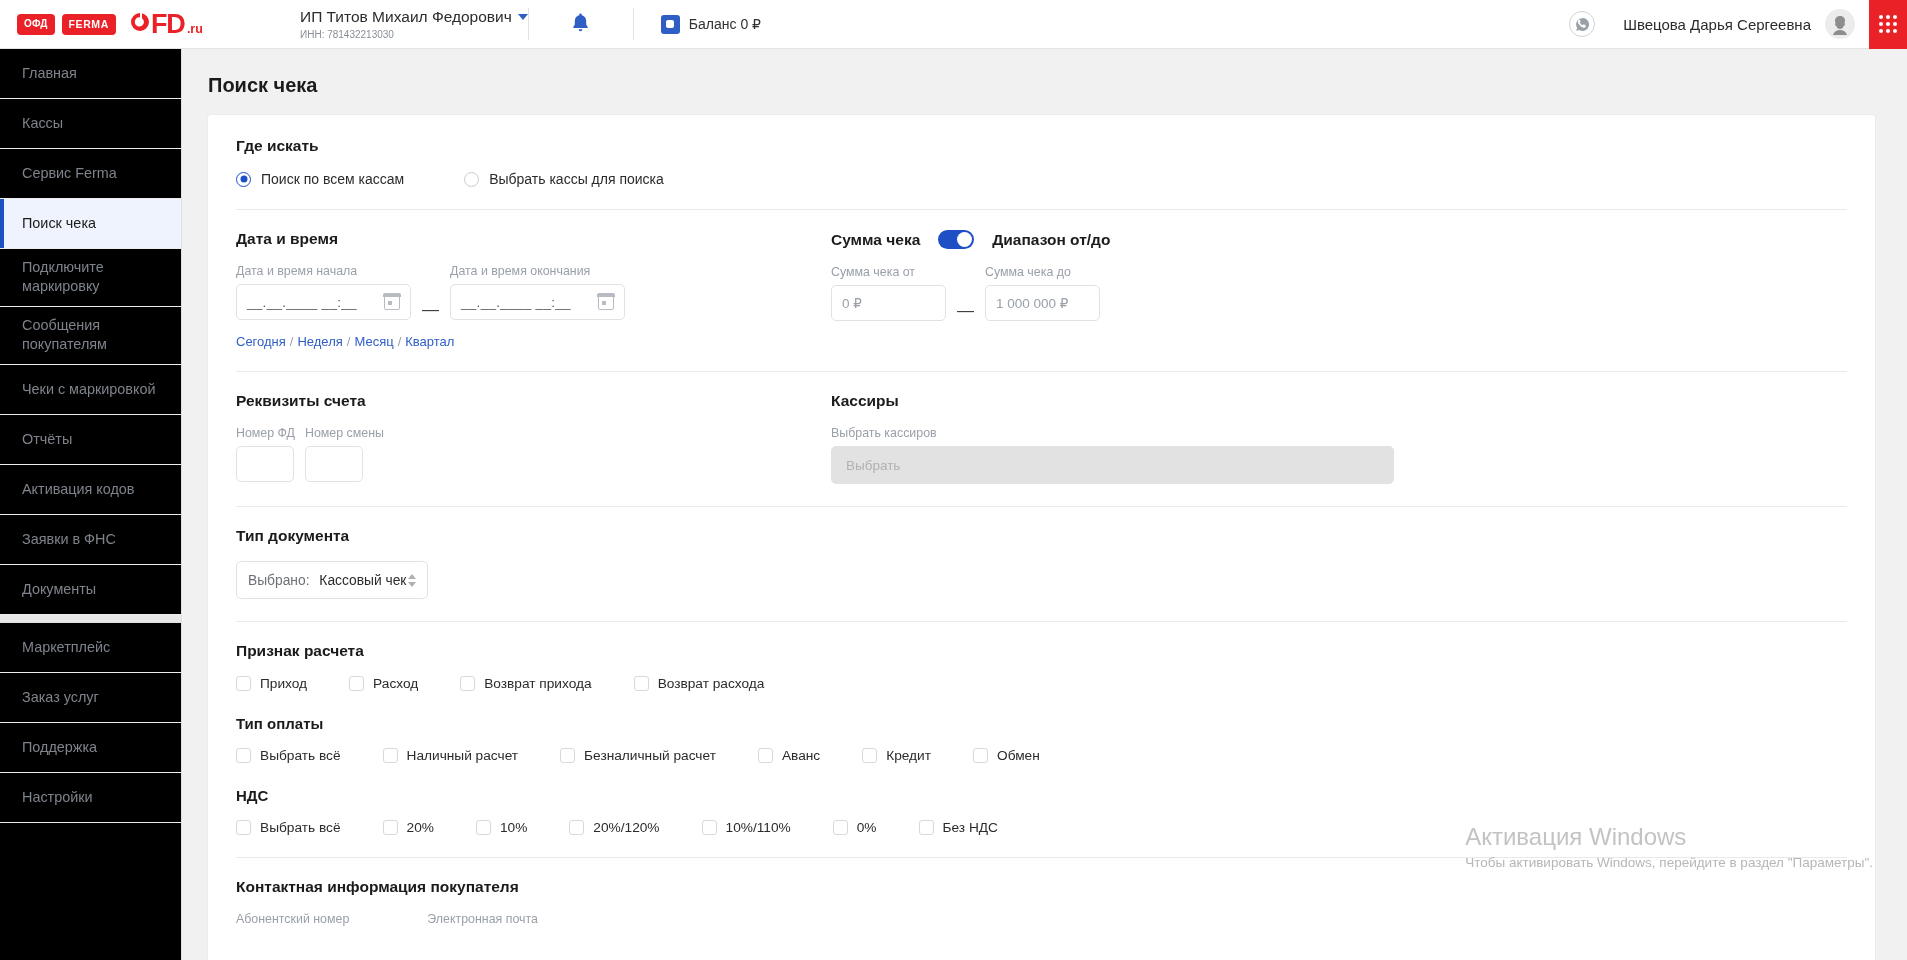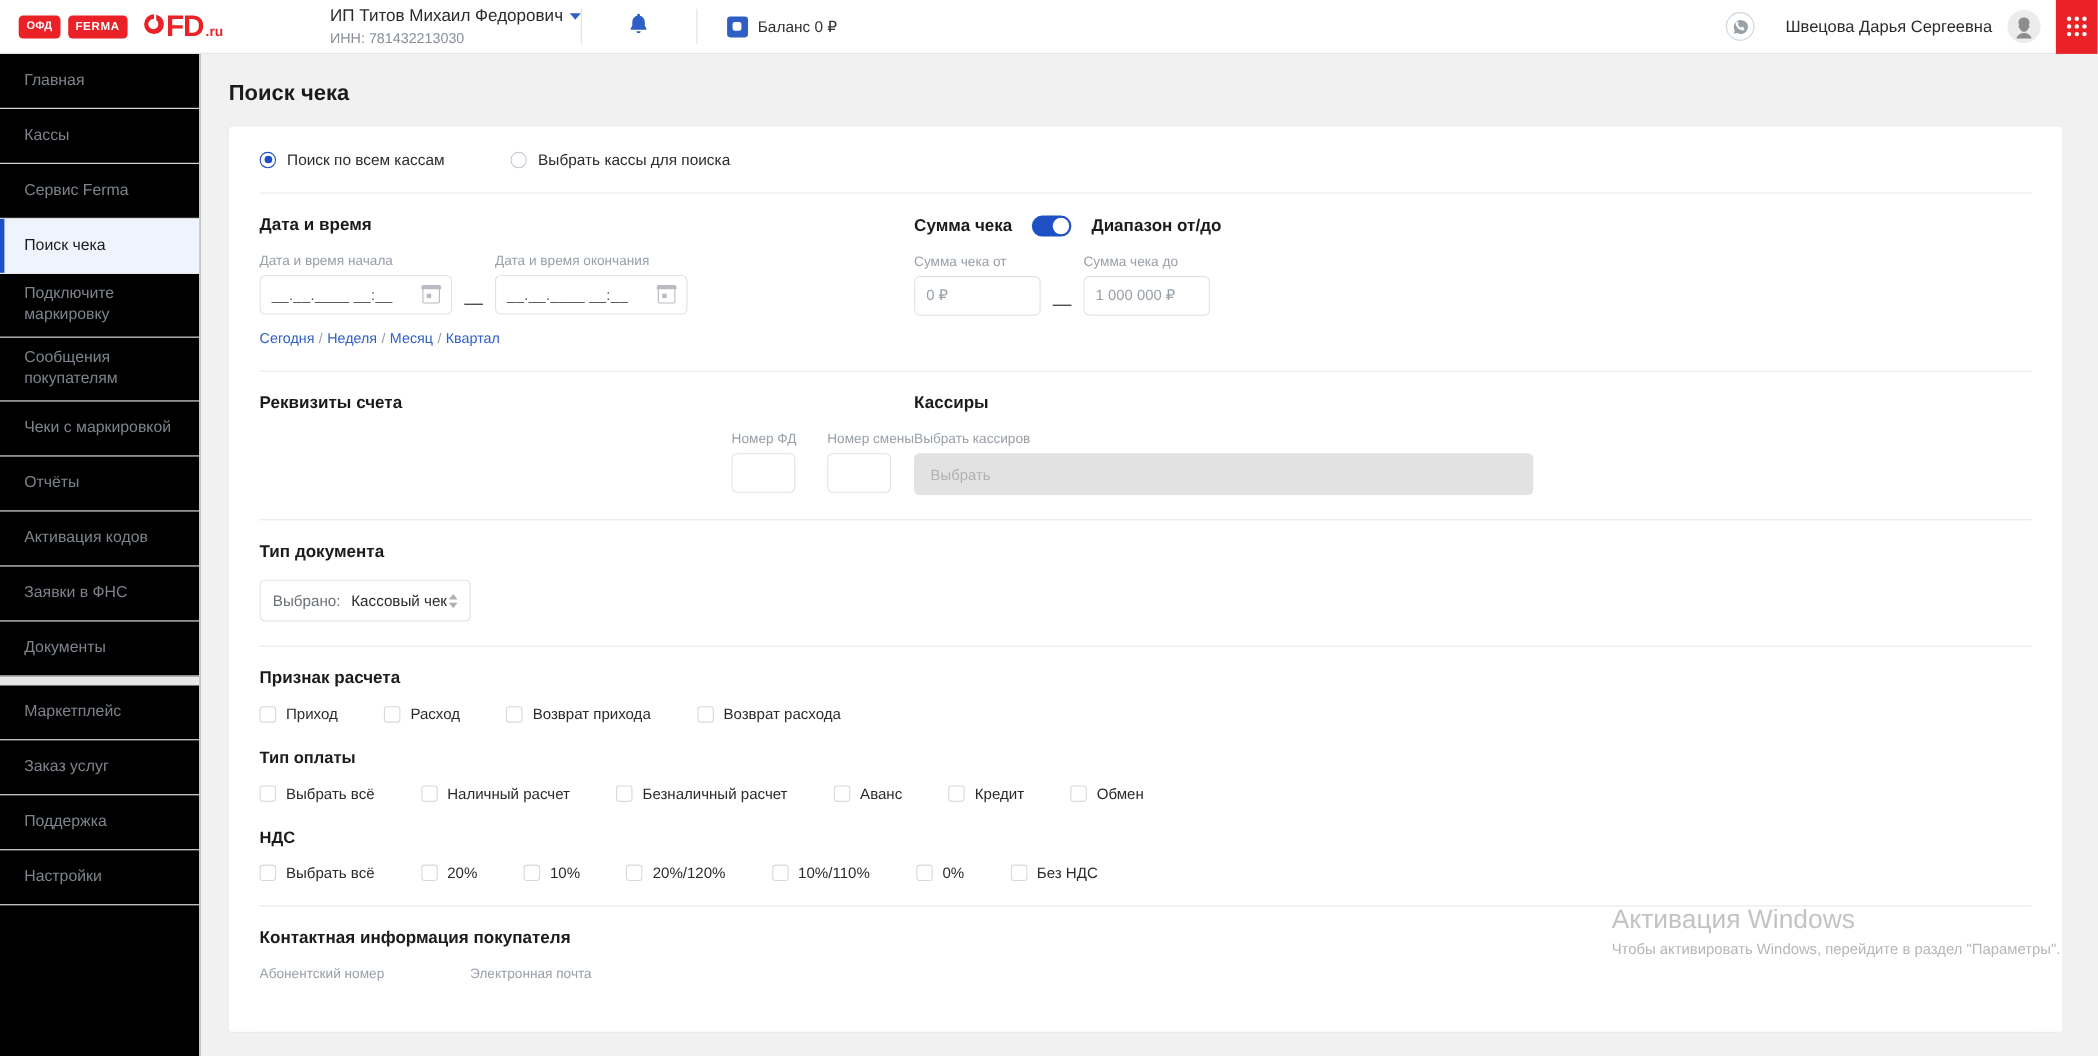--- a/index.html
+++ b/index.html
@@ -27,21 +27,21 @@
   }
   .badge.ferma { font-size:10.5px; letter-spacing:.6px; }
   .logo-ofd { display:flex; align-items:baseline; margin-left:6px; }
   .logo-ofd .mark { font-size:27px; font-weight:bold; color:#ea2127; letter-spacing:-1px; line-height:1;}
   .logo-ofd .dotru { font-size:12.5px; color:#ea2127; font-weight:bold; margin-left:2px; }
   .logo-o { display:inline-block; width:22px; height:22px; position:relative; margin-right:0px; }
 
   .org { padding-left: 48px; display:flex; flex-direction:column; justify-content:center; min-width: 250px; }
   .org-name { font-size:15.5px; color:#2b2b2b; display:flex; align-items:center; gap:6px; cursor:pointer;}
   .caret { width:0;height:0;border-left:5px solid transparent;border-right:5px solid transparent;border-top:6px solid #2f5fc4;display:inline-block;}
-  .org-inn { font-size:13px; color:#8a8f98; margin-top:3px; }
+  .org-inn { font-size:10px; color:#8a8f98; margin-top:3px; }
 
   .vdiv { width:1px; height:32px; background:#e2e2e2; margin:0 0px; }
   .bell-wrap { width:104px; display:flex; align-items:center; justify-content:center; cursor:pointer;}
   .balance { display:flex; align-items:center; gap:9px; padding-left:27px; font-size:14px; color:#313131; cursor:pointer;}
   .wallet-ic { width:19px;height:19px;border-radius:3px;background:#2f5fc4;display:flex;align-items:center;justify-content:center;}
   .wallet-ic i { width:8px;height:8px;background:#fff;border-radius:2px; display:block;}
 
   .top-right { margin-left:auto; display:flex; align-items:center; gap:0px; padding-right:0px; height:49px;}
   .wa { width:26px;height:26px;border-radius:50%;border:1.4px solid #cfd3d8; display:flex;align-items:center;justify-content:center; margin-right:28px; cursor:pointer;}
   .user-name { font-size:15px; color:#2b2b2b; margin-right:14px; }
@@ -255,20 +255,21 @@
       <div class="nav-item">
         <span>Настройки</span>
       </div>
     </nav>
 
   <div class="main">
     <div class="page-title">Поиск чека</div>
 
     <div class="card">
 
+      <div class="sec-title">Где искать</div>
       <div class="radio-row">
         <label class="radio">
           <span class="rd on"></span>
           <span>Поиск по всем кассам</span>
         </label>
         <label class="radio">
           <span class="rd"></span>
           <span>Выбрать кассы для поиска</span>
         </label>
       </div>
@@ -322,21 +323,21 @@
             </div>
           </div>
         </div>
       </div>
 
       <div class="hr"></div>
 
       <div class="cols">
         <div class="col-l">
           <div class="sec-title">Реквизиты счета</div>
-          <div style="display:flex; align-items:flex-end; gap:28px;justify-content:flex-end;">
+          <div style="display:flex; align-items:flex-end; gap:10px;">
             <div>
               <div class="field-label">Номер ФД</div>
               <div class="inp small-inp">
                 <span></span>
               </div>
             </div>
             <div>
               <div class="field-label">Номер смены</div>
               <div class="inp small-inp">
                 <span></span>

